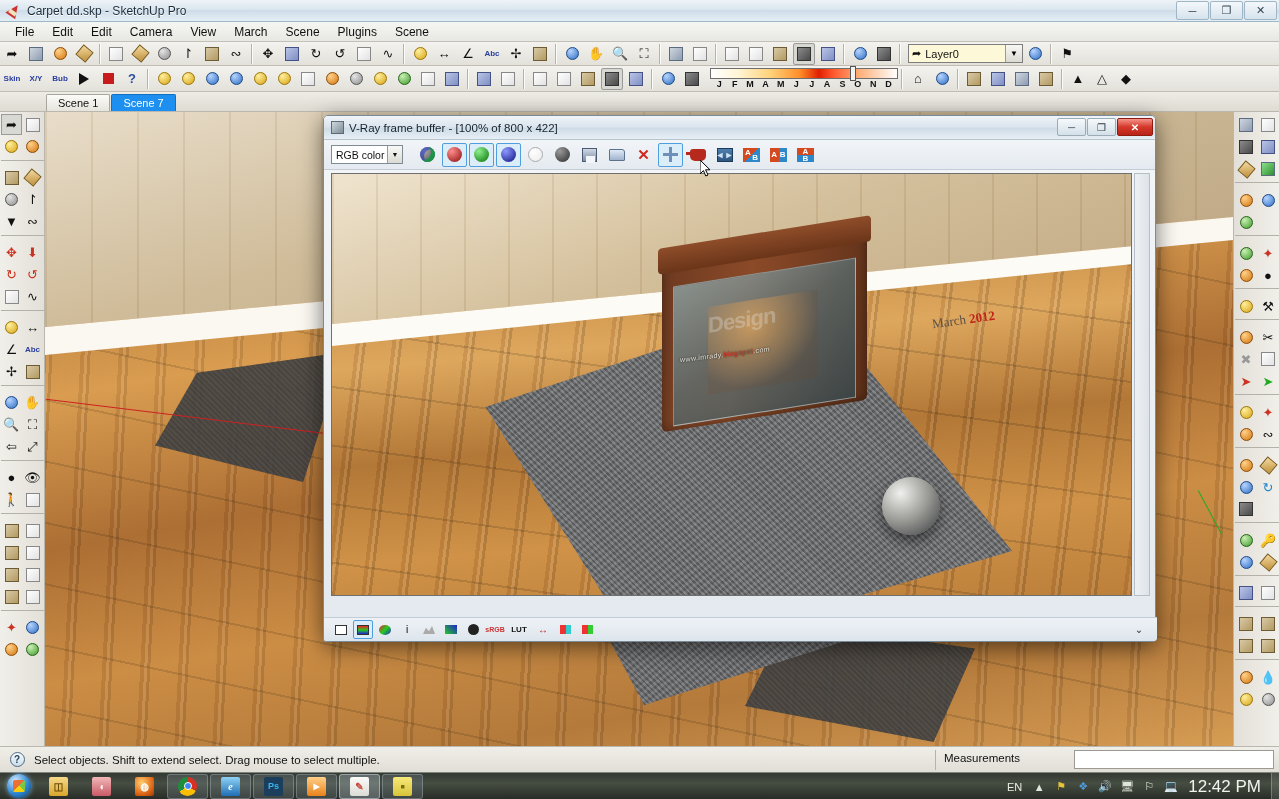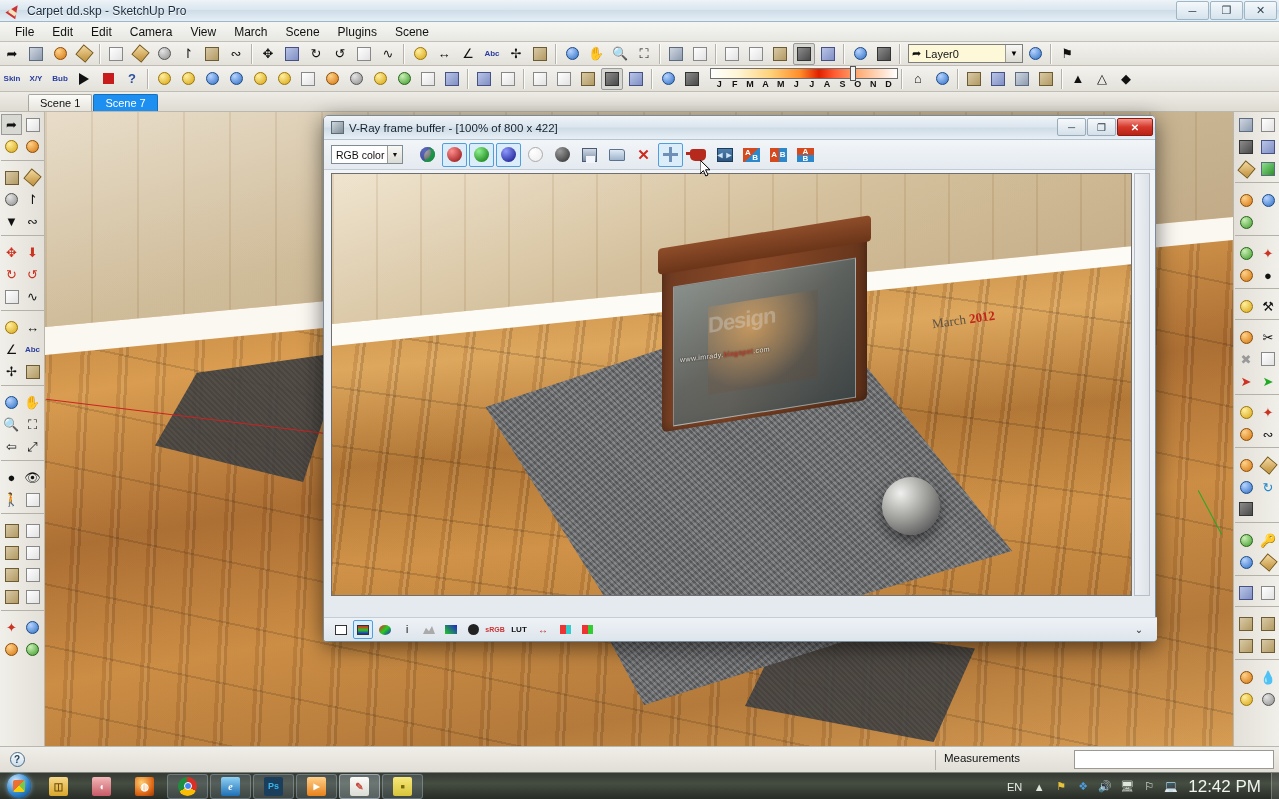--- a/index.html
+++ b/index.html
@@ -101,21 +101,21 @@
   #layercombo .lc-text{flex:1;font-size:11px;color:#111;}
   #layercombo .lc-arrow{
     width:17px;height:17px;background:linear-gradient(to bottom,#f7f7f4,#dcdad2);
     border-left:1px solid #9b9b95;display:flex;align-items:center;justify-content:center;font-size:8px;
   }
 
   
   #scenetabs{
     position:absolute;left:0;top:92px;width:1279px;height:20px;
     background:linear-gradient(to bottom,#eeece6,#dedbd2);
-    border-bottom:1px solid #b9b7ae;display:flex;align-items:flex-end;padding-left:28px;text-align:center;
+    border-bottom:1px solid #b9b7ae;display:flex;align-items:flex-end;padding-left:46px;text-align:center;
   }
   .stab{
     height:17px;padding:0 11px;font-size:11px;color:#111;
     display:flex;align-items:center;
     background:linear-gradient(to bottom,#fbfbf9,#e6e4dc);
     border:1px solid #a8a69d;border-bottom:none;margin-right:1px;
     border-radius:2px 2px 0 0;
   }
   .stab.active{ background:#1d8ff0;color:#fff;border-color:#1470bd; }
 
@@ -1210,20 +1210,21 @@
       </div>
   </div>
 
   <div id="vfb-chevron">⌄</div>
 </div>
 
 <div id="statusbar">
   <div id="sb-help">
       <span class="qmark">?</span>
     </div>
+  <div id="sb-text">Select objects. Shift to extend select. Drag mouse to select multiple.</div>
   <div id="sb-meas-sep"></div>
   <div id="sb-meas-label">Measurements</div>
   <div id="sb-meas-input"></div>
 </div>
 
 <div id="taskbar">
   <div id="startorb">
       <span class="orb"></span>
     </div>
   <div class="tbitem">

